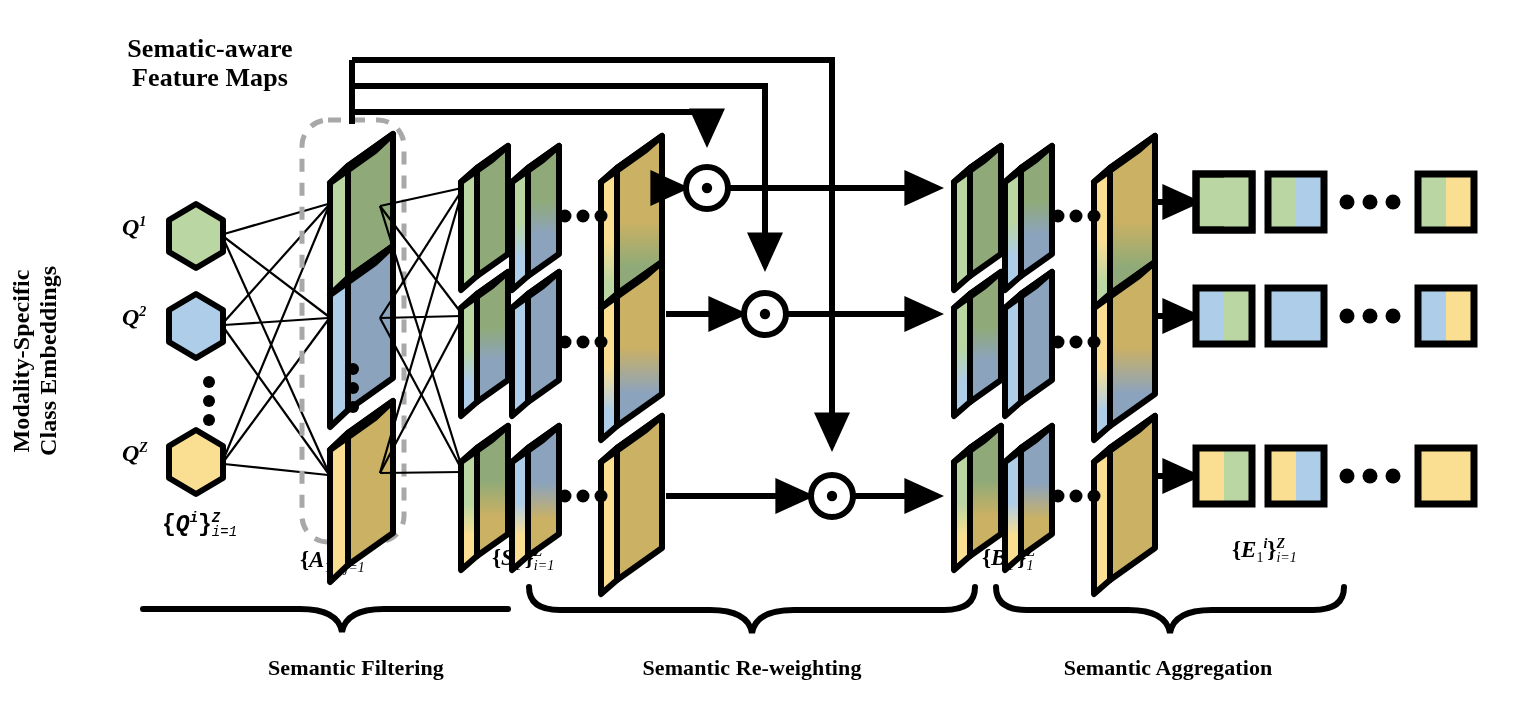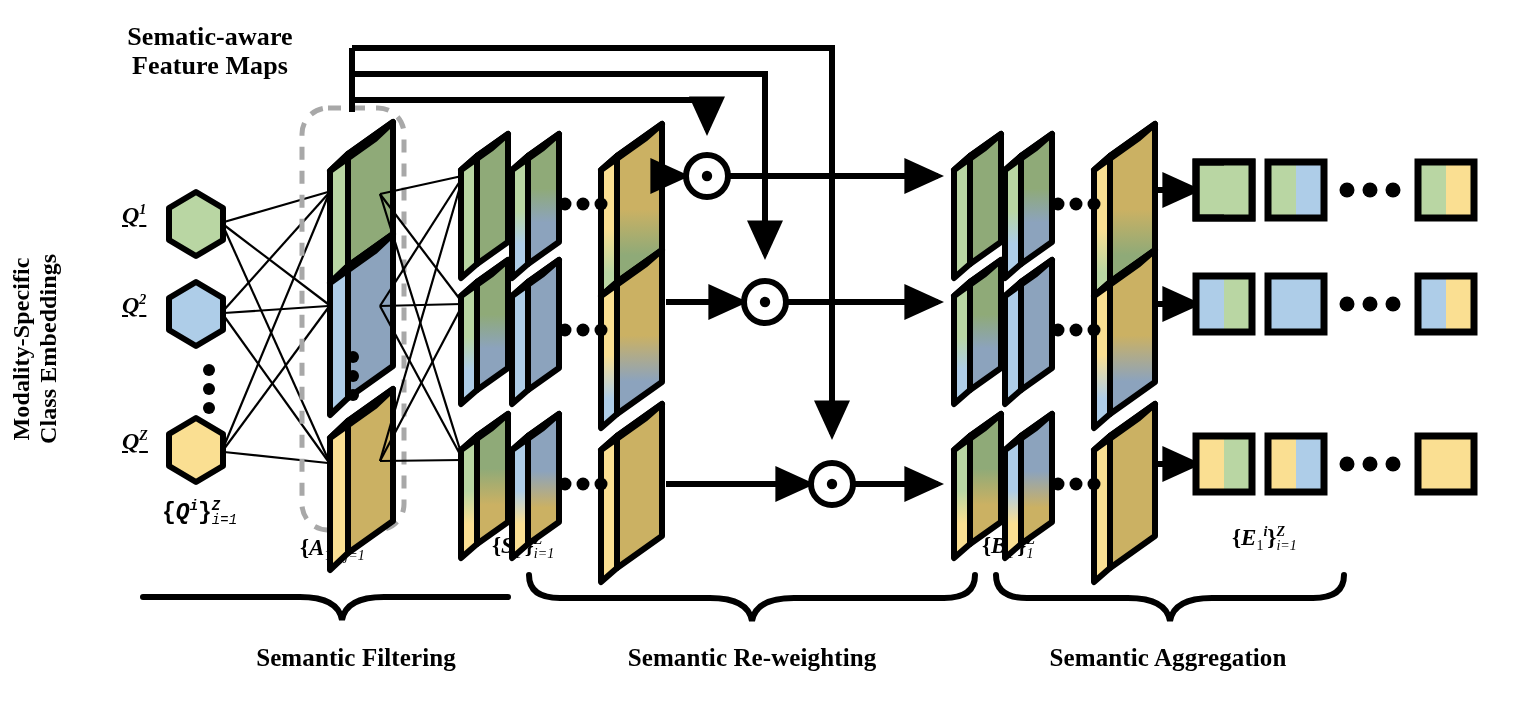--- a/index.html
+++ b/index.html
@@ -1,33 +1,33 @@
 <!DOCTYPE html>
 <html><head>
 <meta charset="utf-8">
 <style>
   html,body{margin:0;padding:0;background:#fff;}
   body{width:1516px;height:715px;position:relative;overflow:hidden;
        font-family:"Liberation Serif","DejaVu Serif",serif;color:#000;}
-  #stage{position:absolute;left:0;top:4px;width:1516px;height:536px;}
+  #stage{position:absolute;left:0;top:16px;width:1516px;height:536px;}
   svg.layer{position:absolute;left:0;top:0;width:1516px;height:715px;overflow:visible;}
   .txt{position:absolute;font-weight:bold;line-height:1.12;text-align:center;
        white-space:pre;letter-spacing:.1px;}
   .hdr{font-size:26px;}
   .sidelbl{font-size:24px;transform-origin:50% 50%;}
   .math{position:absolute;font-size:23px;font-weight:bold;white-space:nowrap;}
   .math i{font-style:italic;}
   .math .sup{font-size:14px;vertical-align:super;font-style:italic;font-weight:bold;}
   .math .sub{font-size:14px;vertical-align:sub;font-style:normal;font-weight:normal;}
   .stk{position:relative;display:inline-block;vertical-align:middle;
        font-size:14px;line-height:1.0;text-align:left;font-weight:normal;}
   .stk b{display:block;font-style:italic;font-weight:bold;}
   .stk s{display:block;text-decoration:none;font-style:italic;}
-  .qlbl{font-size:24px;font-weight:bold;font-style:italic;text-decoration:underline;}
-  .phase{font-size:25px;font-family:Liberation Serif, serif;}
+  .qlbl{font-size:24px;font-weight:bold;font-style:italic;}
+  .phase{font-size:22px;font-family:Liberation Serif, serif;}
 </style>
 </head>
 <body>
 
 <div id="stage">
 
   <div class="txt hdr" style="left:60px;top:18px;width:300px;">Sematic-aware
 Feature Maps</div>
 
 

